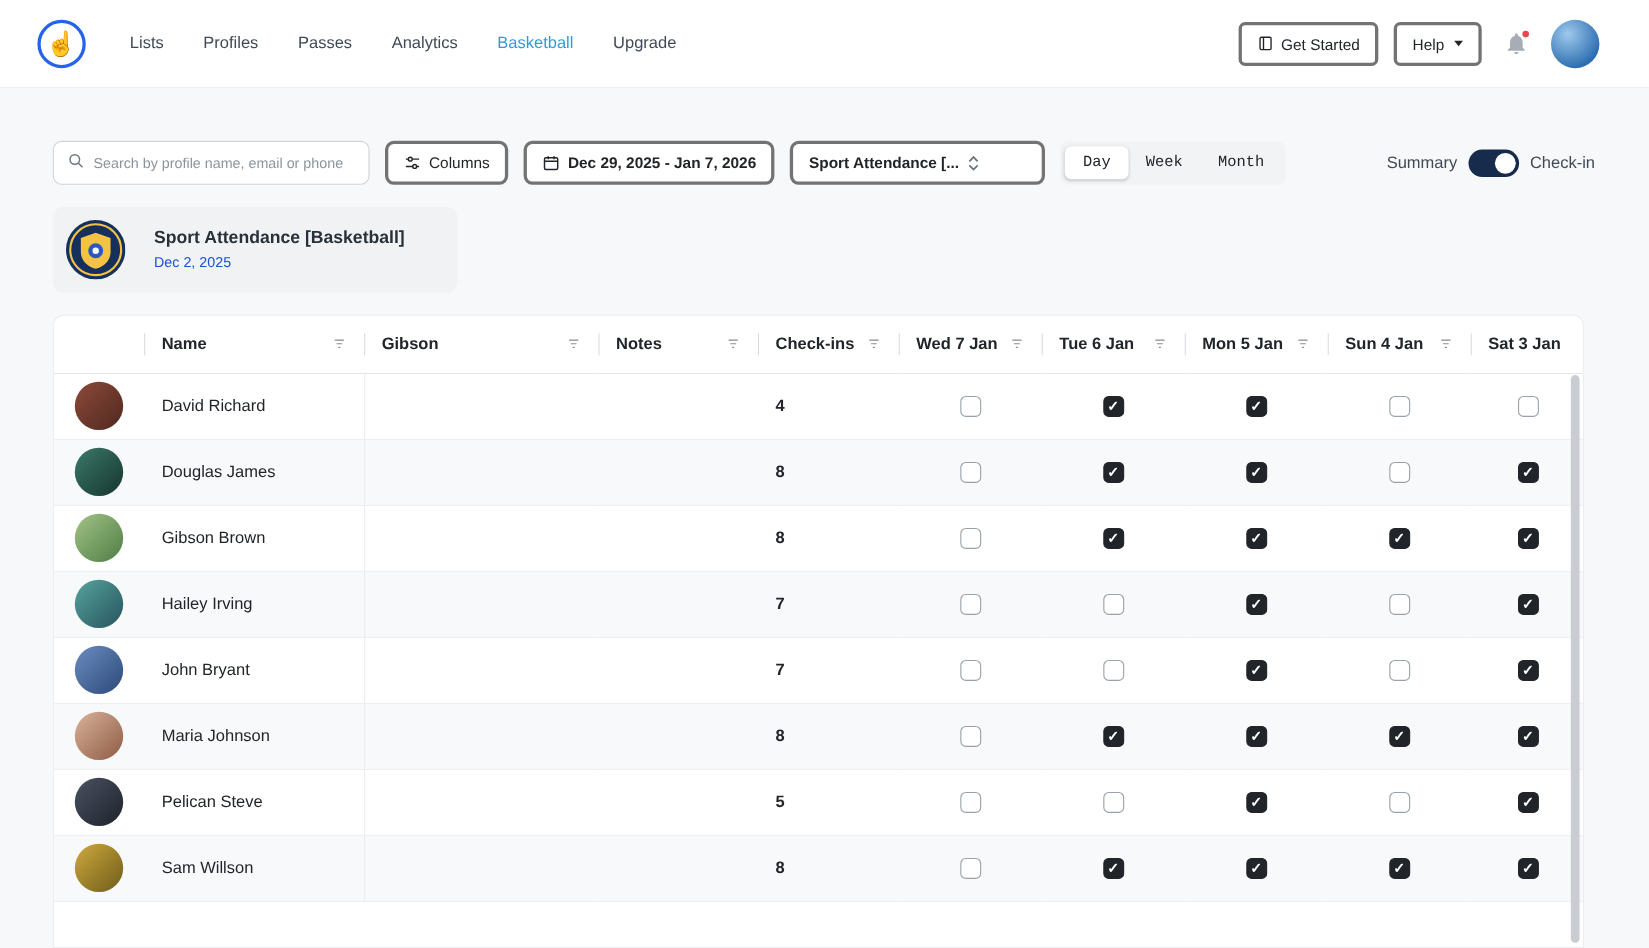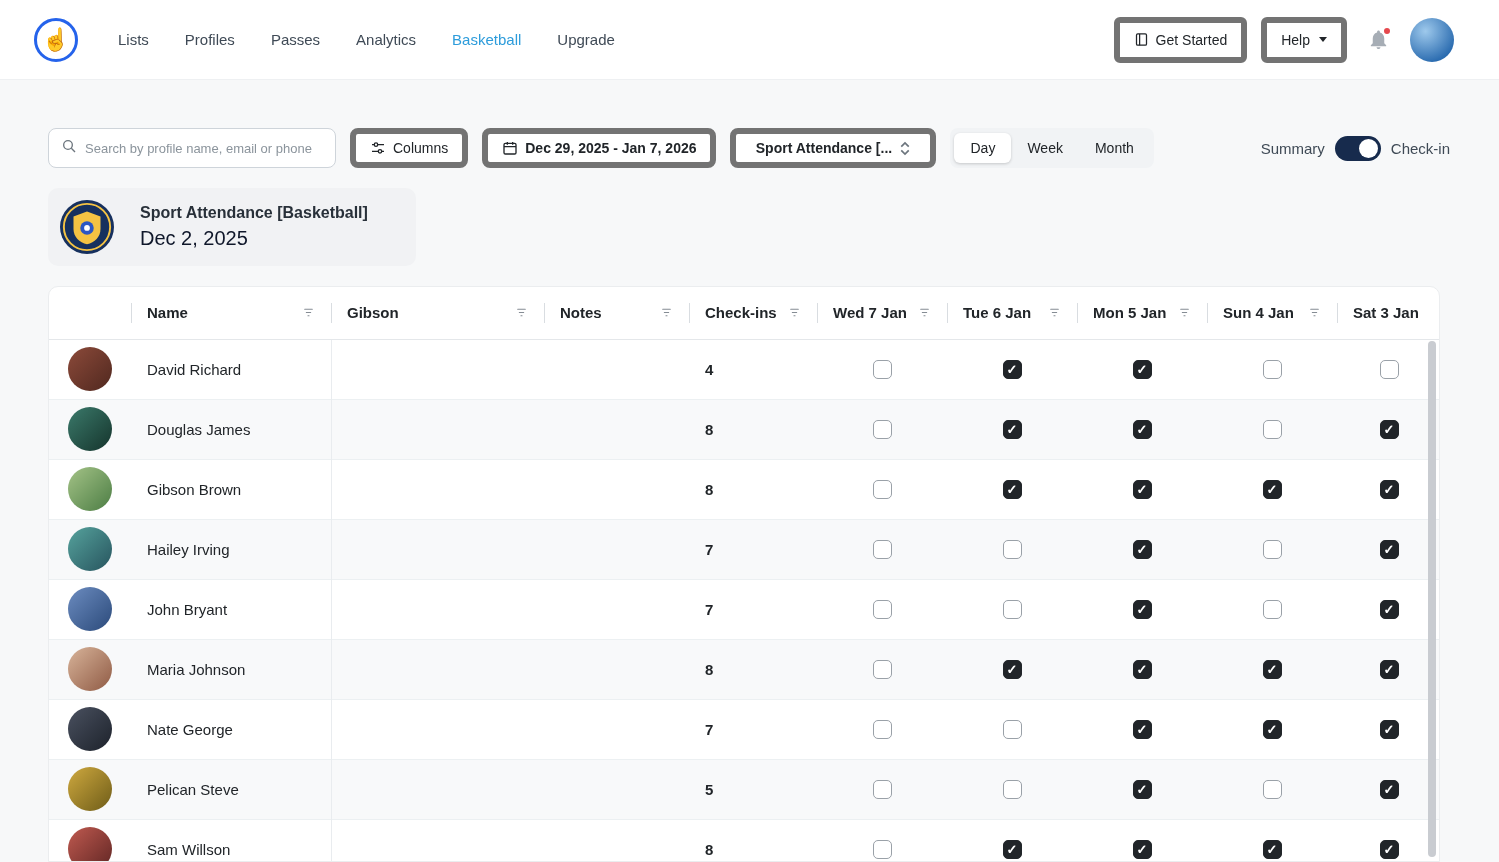--- a/index.html
+++ b/index.html
@@ -9,58 +9,58 @@
   
   .navbar { height:80px; background:#fff; border-bottom:1px solid #eef0f2;
     display:flex; align-items:center; padding:0 45px 0 34px; }
   .brand { display:flex; align-items:center; margin-right:40px; text-decoration:none; cursor:pointer; }
   .logo-circle { width:44px; height:44px; border:3px solid #2563eb; border-radius:50%;
     display:flex; align-items:center; justify-content:center; color:#2563eb; font-size:22px; }
   .main-nav { display:flex; align-items:center; gap:36px; }
   .nav-item { font-size:15px; color:#3f4a56; text-decoration:none; cursor:pointer; }
   .nav-item.active { color:#2d9cdb; }
   .nav-actions { margin-left:auto; display:flex; align-items:center; gap:14px; }
-  .btn { background:#fff; border:6px solid #737373; border-radius:6px; padding:9px 14px;
+  .btn { background:#fff; border:3px solid #737373; border-radius:6px; padding:9px 14px;
     font-size:14px; color:#212529; display:inline-flex; align-items:center; gap:7px;
     cursor:pointer; font-family:inherit; white-space:nowrap; }
   .btn .ico { display:inline-flex; align-items:center; }
   .caret { width:0; height:0; border-left:4px solid transparent; border-right:4px solid transparent;
     border-top:5px solid #212529; display:inline-block; margin-left:2px; }
   .bell { position:relative; display:inline-flex; margin:0 6px; cursor:pointer; }
   .bell .dot { position:absolute; top:-2px; right:-2px; width:10px; height:10px;
     background:#e5484d; border-radius:50%; border:2px solid #fff; }
   .avatar { width:44px; height:44px; border-radius:50%; display:inline-block; cursor:pointer;
     background:radial-gradient(circle at 35% 30%, #9ec9ec, #2b6cb0 75%); }
 
   
   .toolbar { display:flex; align-items:center; gap:14px; margin:48px 49px 0 48px; }
   .search { width:288px; height:40px; background:#fff; border:1px solid #ced4da; border-radius:8px;
     display:flex; align-items:center; padding:0 12px; gap:8px; }
   .search input { border:none; outline:none; flex:1; font-size:13px; font-family:inherit; color:#b91c1c; }
   .search input::placeholder { color:#8b949c; }
   .btn.tall { height:40px; border-radius:8px; }
   .semibold { font-weight:700; font-size:14px; }
-  .select-btn { width:206px; justify-content:center; }
+  .select-btn { width:232px; justify-content:flex-start; }
   .select-btn .sel-text { overflow:hidden; text-overflow:ellipsis; white-space:nowrap; font-weight:700; font-size:14px; }
   .segmented { background:#f1f3f5; border-radius:8px; padding:4px; display:flex; height:40px; align-items:center; }
-  .seg-item { border:none; background:transparent; font-family:Liberation Sans, sans-serif; font-size:14px; color:#212529;
+  .seg-item { border:none; background:transparent; font-family:Liberation Mono, monospace; font-size:14px; color:#212529;
     padding:7px 16px; border-radius:6px; cursor:pointer; }
   .seg-item.selected { background:#fff; box-shadow:0 1px 3px rgba(0,0,0,.18); font-weight:400; }
   .spacer { flex:1; }
   .toggle-group { display:flex; align-items:center; gap:10px; font-size:15px; color:#3f4a56; }
   .toggle { width:46px; height:25px; border-radius:13px; background:#172b4d; position:relative;
     display:inline-block; cursor:pointer; }
   .toggle .knob { position:absolute; top:3px; right:3px; width:19px; height:19px; background:#fff; border-radius:50%; }
 
   
   .event-card { margin:20px 48px 0; display:inline-flex; align-items:center; gap:26px;
     background:#f1f2f4; border-radius:10px; padding:12px 48px 12px 12px; }
   .crest { width:54px; height:54px; display:inline-flex; }
   .event-title { font-size:16px; font-weight:700; color:#283039; }
-  .event-date { font-size:20px; color:#0f172a; margin-top:5px; }
+  .event-date { font-size:13px; color:#1d4ed8; margin-top:5px; }
 
   
   .table-card { margin:20px 0 0 48px; width:1392px; height:576px; background:#fff;
     border:1px solid #ebedef; border-radius:10px 10px 0 0; position:relative; overflow:hidden; }
   table { border-collapse:collapse; table-layout:fixed; width:100%; }
   thead tr { height:52px; }
   th { font-size:15px; font-weight:700; color:#212529; border-bottom:1px solid #e4e7ea; position:relative; }
   th .th-inner { display:flex; justify-content:space-between; padding:0 16px; }
   th.divided::before { content:""; position:absolute; left:0; top:16px; height:20px; width:1px; background:#d9dde1; }
   tbody tr { height:60px; border-bottom:1px solid #ecf0f2; }
@@ -370,32 +370,20 @@
           <td class="cell-left"></td>
           <td class="cell-left"><span class="count">8</span></td>
           <td class="cell-center"><span class="cb"></span></td>
           <td class="cell-center"><span class="cb checked"></span></td>
           <td class="cell-center"><span class="cb checked"></span></td>
           <td class="cell-center"><span class="cb checked"></span></td>
           <td class="cell-center"><span class="cb checked"></span></td>
         </tr>
         <tr>
           <td class="cell-avatar"><span class="row-avatar"></span></td>
-          <td class="cell-name">Nate George</td>
-          <td class="cell-left"></td>
-          <td class="cell-left"></td>
-          <td class="cell-left"><span class="count">7</span></td>
-          <td class="cell-center"><span class="cb"></span></td>
-          <td class="cell-center"><span class="cb"></span></td>
-          <td class="cell-center"><span class="cb checked"></span></td>
-          <td class="cell-center"><span class="cb checked"></span></td>
-          <td class="cell-center"><span class="cb checked"></span></td>
-        </tr>
-        <tr>
-          <td class="cell-avatar"><span class="row-avatar"></span></td>
           <td class="cell-name">Pelican Steve</td>
           <td class="cell-left"></td>
           <td class="cell-left"></td>
           <td class="cell-left"><span class="count">5</span></td>
           <td class="cell-center"><span class="cb"></span></td>
           <td class="cell-center"><span class="cb"></span></td>
           <td class="cell-center"><span class="cb checked"></span></td>
           <td class="cell-center"><span class="cb"></span></td>
           <td class="cell-center"><span class="cb checked"></span></td>
         </tr>

